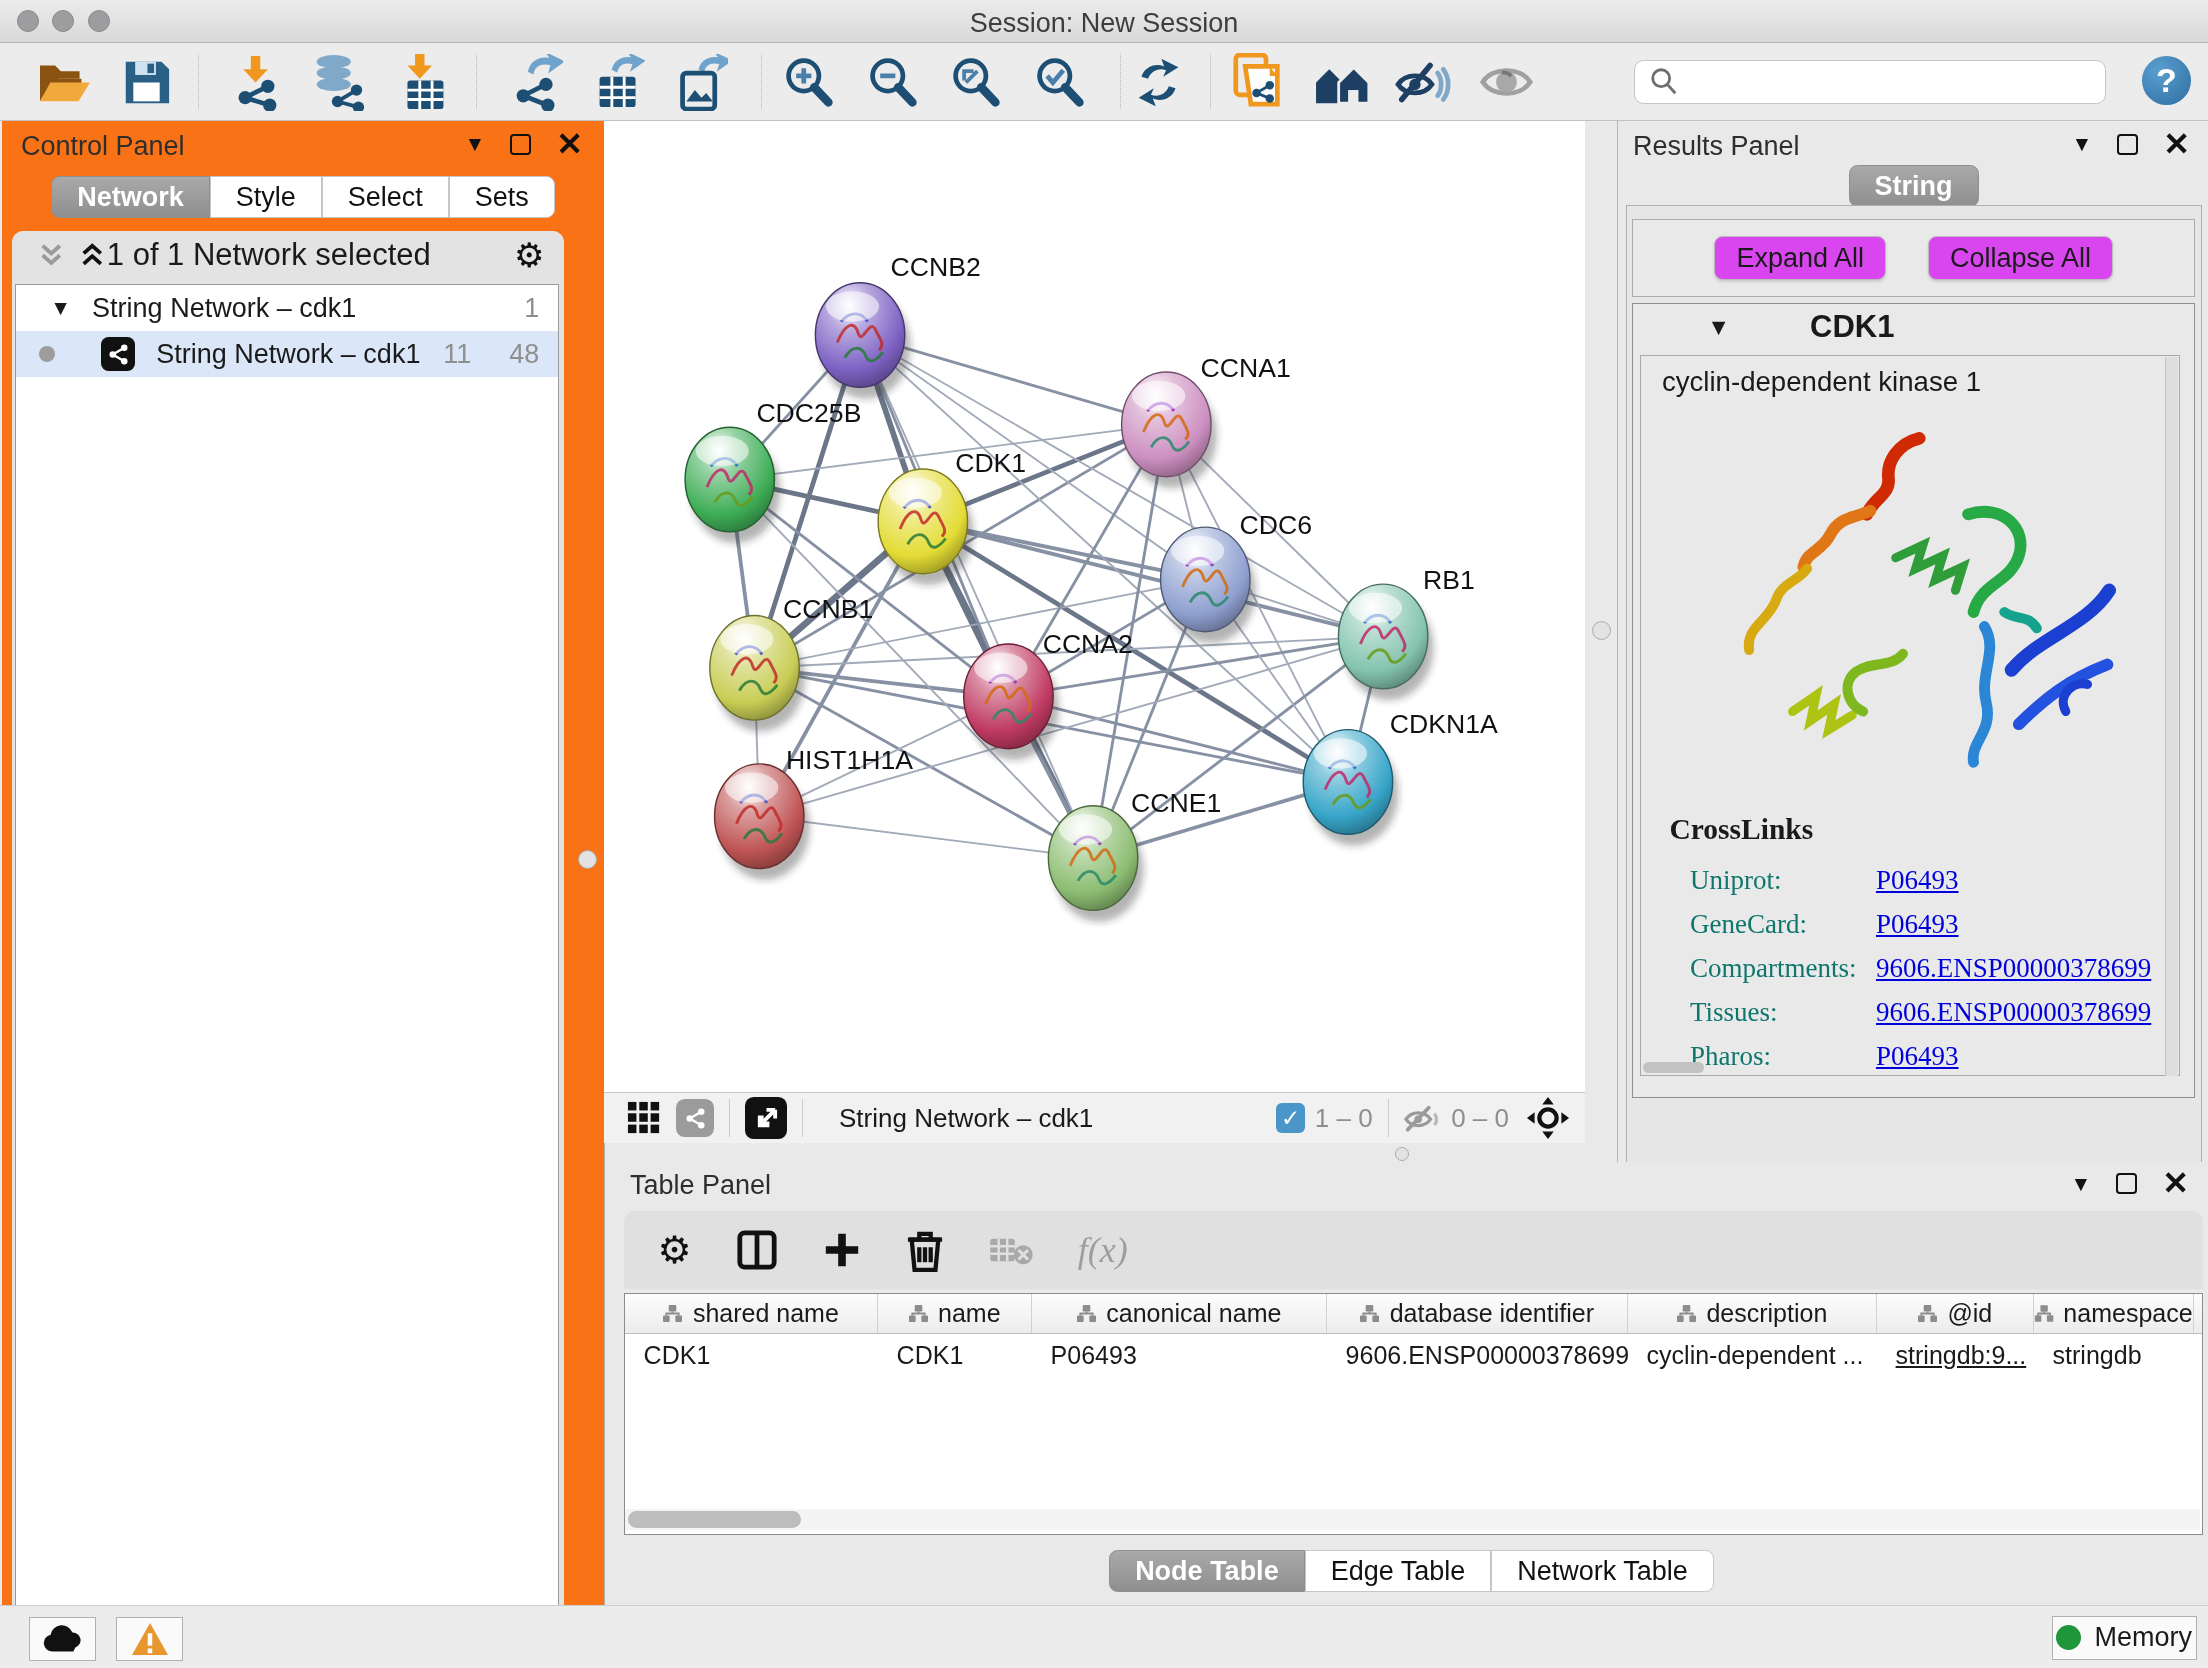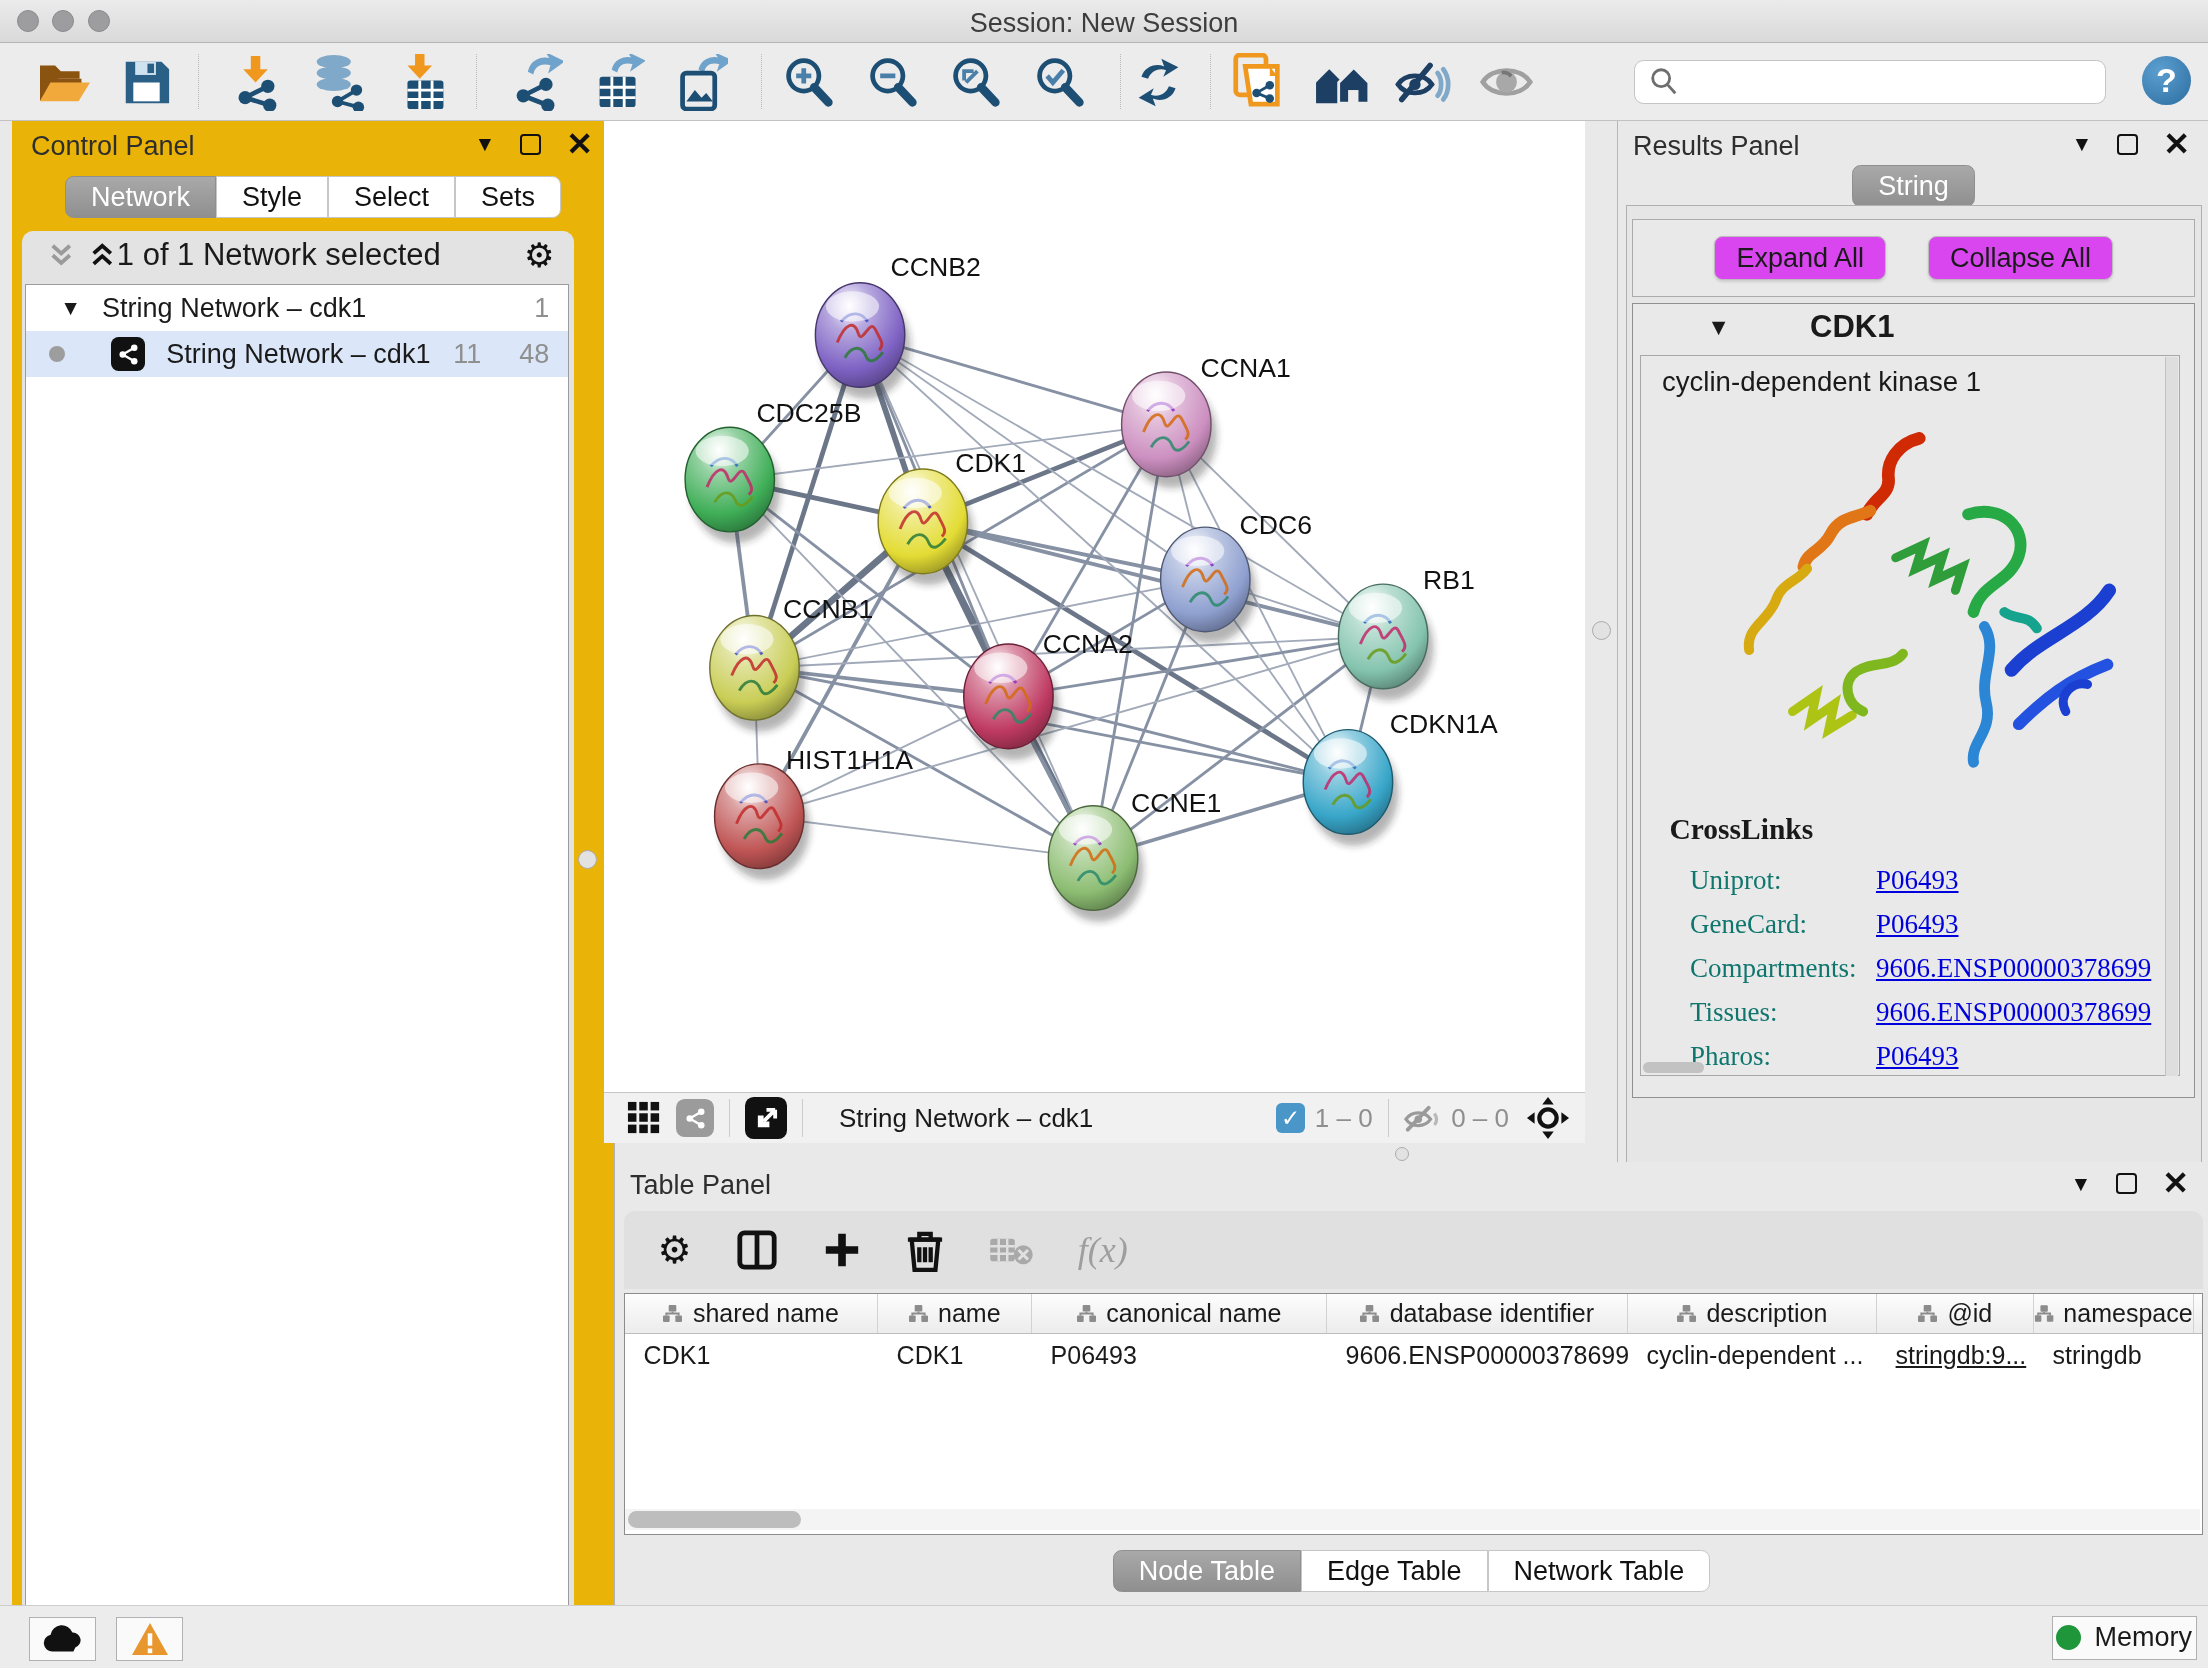--- a/index.html
+++ b/index.html
@@ -31,27 +31,27 @@
 
   
   .panel-title { font-size:27px; color:#2e2e2e; }
   .ph-icons { position:absolute; display:flex; gap:25px; align-items:center; }
   .ph-tri { font-size:21px; color:#111; }
   .ph-box { width:21px; height:21px; border:2.9px solid #111; border-radius:3.8px; }
   .ph-x { font-size:32px; font-weight:bold; color:#111; line-height:21px; }
 
   .tab { height:42px; padding:0 25px; display:flex; align-items:center; justify-content:center;
     font-size:27px; background:#fff; border:1px solid #c6c6c6; color:#111; }
-  .tab.selected { background:linear-gradient(#a9a9a9,#8f8f8f); color:#fff; border-color:#8f8f8f; }
+  .tab.selected { background:linear-gradient(#a9a9a9,#8f8f8f); color:#fff; border-color:#8f8f8f;font-weight:bold; }
   .tab:first-child { border-radius:8.6px 0 0 8.6px; }
   .tab:last-child { border-radius:0 8.6px 8.6px 0; }
 
   
-  #control-panel { position:absolute; left:12px; top:121px; width:603px; height:1485px;
-    background:#eab308; border-right:1px solid #b2b2b2; }
+  #control-panel { position:absolute; left:2px; top:121px; width:603px; height:1485px;
+    background:#f97316; border-right:1px solid #b2b2b2; }
   #cp-header { position:absolute; left:19px; top:9.5px; }
   #cp-hicons { right:21px; top:11.4px; }
   #cp-tabs { position:absolute; left:0; top:55px; width:100%; display:flex; justify-content:center; }
   #net-box { position:absolute; left:9.5px; top:110px; width:552px; height:1476px;
     background:#e3e3e3; border-radius:11.4px 11.4px 0 0; }
   #net-box-header { position:absolute; left:0; top:0; width:100%; height:48px;
     display:flex; align-items:center; }
   #chev-down { margin-left:25px; }
   #chev-up { margin-left:13.3px; }
   #net-sel-label { flex:1; text-align:left; font-size:31px; }

